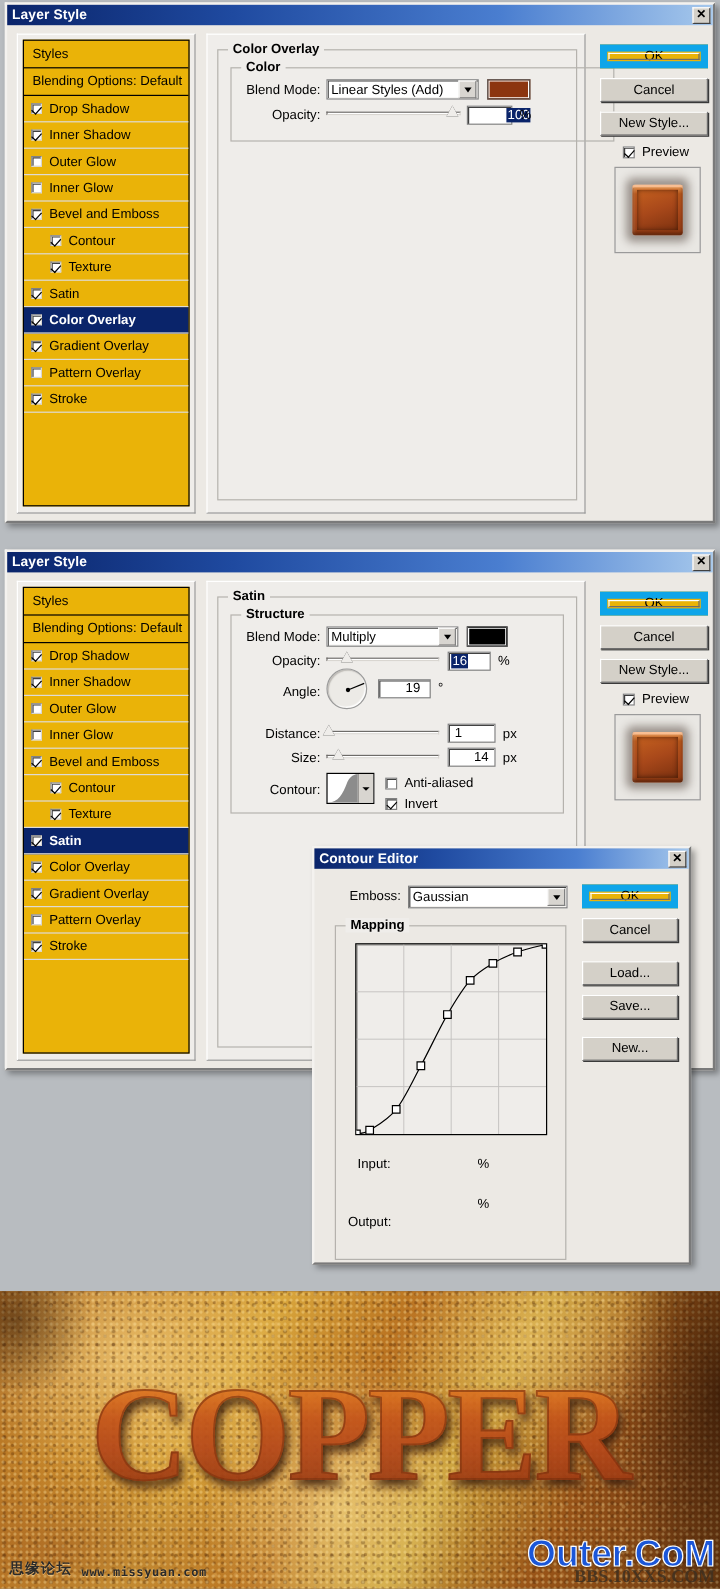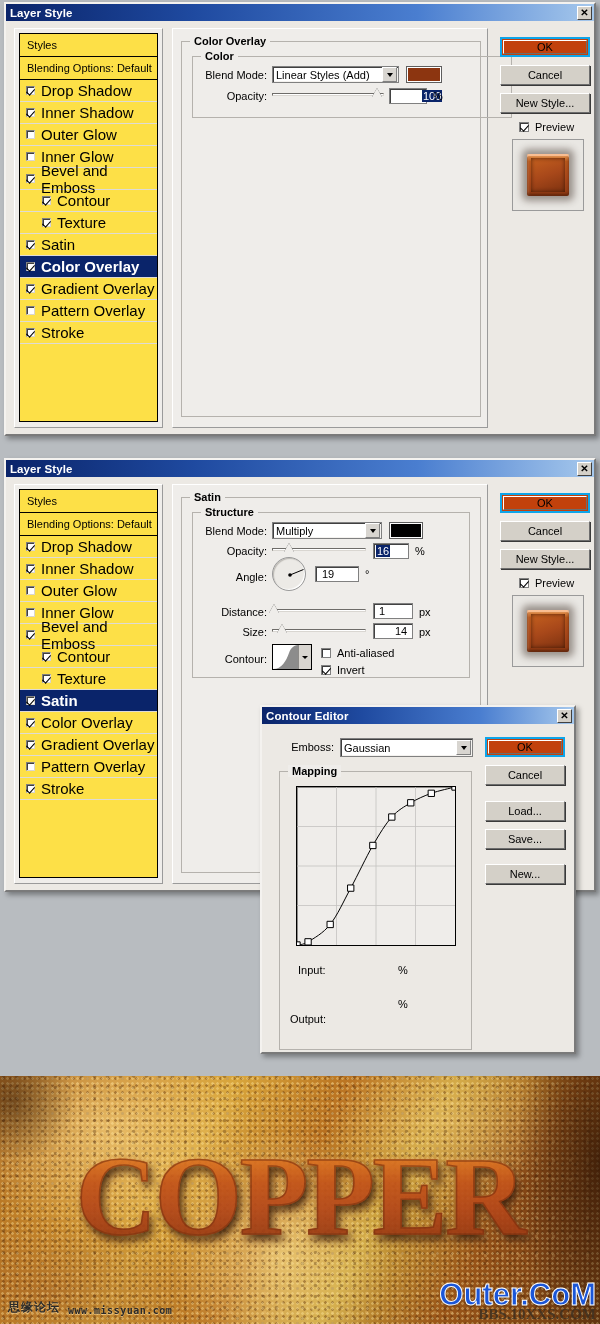--- a/index.html
+++ b/index.html
@@ -39,36 +39,36 @@
 
   
   .styles-panel {
     position:absolute;
     background:#efedea;
     border:1px solid #fff; border-right-color:#9a9a9a; border-bottom-color:#9a9a9a;
   }
   .styles-list {
     position:absolute; left:4px; top:4px;
     width:139px; height:389px;
-    background:#fde047;
+    background:#eab308;
     border:1px solid #000;
   }
   .sl-head {
     height:23px; line-height:23px; padding-left:7px;
     border-bottom:1px solid #000;
     font-size:11px;
   }
   .sl-sub {
     height:23px; line-height:23px; padding-left:7px;
     border-bottom:1px solid #000;
     font-size:11px;
   }
   .sl-row {
     height:22px; display:flex; align-items:center;
-    padding-left:6px; font-size:15px;
+    padding-left:6px; font-size:11px;
     border-bottom:1px solid #dedbd6;
   }
   .sl-row.indent { padding-left:22px; }
   .sl-row.selected { background:#0a246a; color:#fff; font-weight:bold; }
   .chk {
     width:9px; height:9px; background:#fff;
     border:1px solid #808080;
     border-right-color:#d8d5d0; border-bottom-color:#d8d5d0;
     box-shadow: inset 1px 1px 0 #404040;
     margin-right:6px; position:relative; flex:none;
@@ -186,21 +186,21 @@
 
   
   .btn {
     position:absolute;
     background:#d4d0c8;
     border:1px solid #fff; border-right-color:#6d6d6d; border-bottom-color:#6d6d6d;
     box-shadow: 1px 1px 0 #3a3a3a;
     display:flex; align-items:center; justify-content:center;
     font-size:11px; cursor:pointer;
   }
-  .btn.default { border:2px solid #0ea5e9; background:#c2410c; box-shadow:none; }
+  .btn.default { border:6px solid #0ea5e9; background:#eab308; box-shadow:none; }
   .btn.default .inner {
     position:absolute; inset:1px;
     border:1px solid #fff; border-right-color:#6d6d6d; border-bottom-color:#6d6d6d;
     pointer-events:none;
   }
 
   
   .preview-box {
     position:absolute;
     background:#e9e7e3;
@@ -514,21 +514,21 @@
         <span class="unit" style="left:222px; top:32px;">%</span>
 
         <span class="fieldlabel" style="left:4px; top:58px; width:70px;">Angle:</span>
         <div class="dial" style="left:79px; top:44px;">
           <svg width="34" height="34" viewBox="0 0 34 34" style="display:block">
             <line x1="17" y1="17" x2="30.5" y2="11.5" stroke="#000" stroke-width="1"></line>
             <circle cx="17" cy="17" r="1.8" fill="#000"></circle>
           </svg>
         </div>
         <div class="numfield" style="left:122px; top:53px; width:44px;">
-          <span style="padding-left:4px">19</span>
+          <span style="padding-left:20px">19</span>
         </div>
         <span class="unit" style="left:172px; top:55px;">°</span>
 
         <span class="fieldlabel" style="left:0px; top:93px; width:74px;">Distance:</span>
         <div class="slider" style="left:79px; top:91px; width:94px;">
           <div class="track"></div>
           <div class="thumb" style="left:-3px;"></div>
         </div>
         <div class="numfield" style="left:180px; top:90px; width:40px;">
           <span style="padding-left:3px">1</span>

